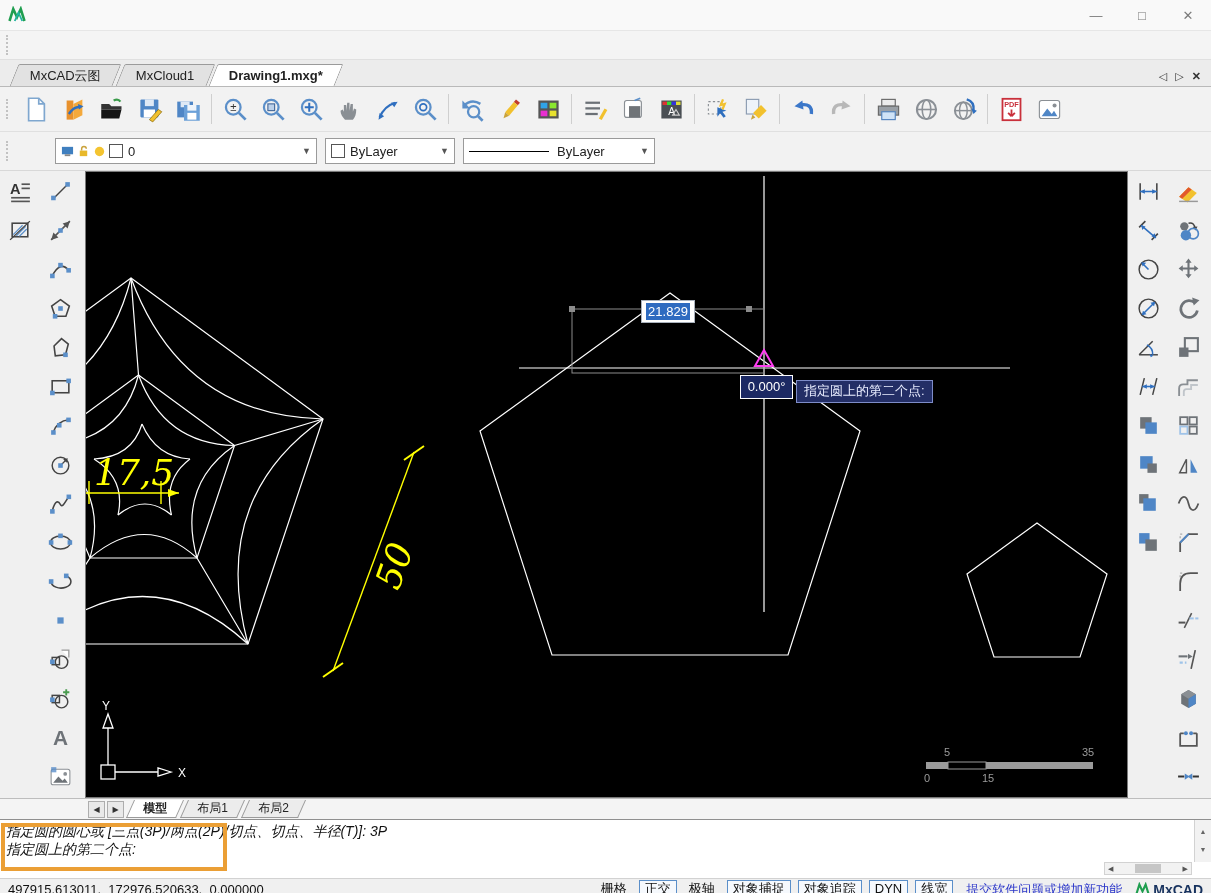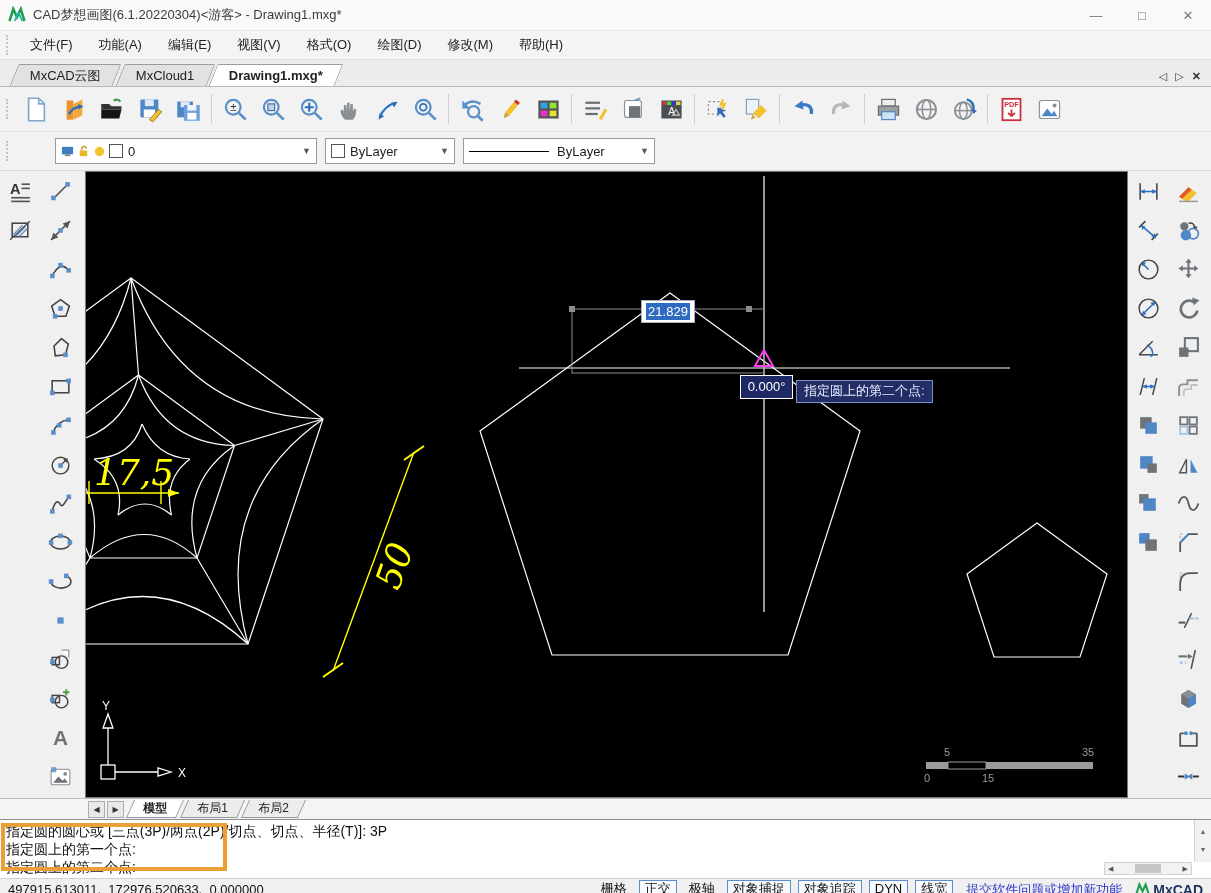--- a/index.html
+++ b/index.html
@@ -45,21 +45,21 @@
   .dyn-ang{position:absolute;left:654px;top:203px;width:53px;height:24px;background:#1c2963;border:1px solid #fdfdfd;box-sizing:border-box;color:#fff;font-size:13px;text-align:center;line-height:21px;}
   .snap-tip{position:absolute;left:710px;top:208px;height:23px;background:#232e66;border:1px solid #7e8cc8;box-sizing:border-box;color:#e9edff;font-size:13px;line-height:20px;padding:0 7px;white-space:nowrap;}
   
   .layouttabs{height:20px;background:#f4f4f4;border-top:1px solid #bdbdbd;display:flex;align-items:center;padding-left:88px;font-size:12px;}
   .lt-nav{width:15px;height:15px;border:1px solid #adadad;background:#e9e9e9;display:flex;align-items:center;justify-content:center;font-size:8px;color:#333;margin-right:2px;}
   .ltab{height:17px;line-height:17px;padding:0 12px;border:1px solid #9b9b9b;border-top:none;background:#ececec;transform:skewX(-24deg);margin-left:4px;}
   .ltab>span{display:inline-block;transform:skewX(24deg);}
   .ltab.active{background:#fff;font-weight:bold;text-decoration:underline;}
   
   .cmdarea{position:relative;height:59px;background:#fff;border-top:1px solid #8f8f8f;box-sizing:border-box;padding:2px 20px 2px 6px;font-size:14px;line-height:18px;color:#111;}
-  .cmd-line{white-space:pre;}
+  .cmd-line{white-space:pre;font-style:italic;}
   .cmd-highlight{position:absolute;left:1px;top:3px;width:226px;height:48px;border:4px solid #eb9f35;box-sizing:border-box;pointer-events:none;}
   .vscroll{position:absolute;right:0;top:0;width:17px;height:42px;background:#f2f2f2;border-left:1px solid #d2d2d2;display:flex;flex-direction:column;justify-content:space-between;align-items:center;padding:3px 0;color:#666;font-size:7px;box-sizing:border-box;}
   .hscroll{position:absolute;right:19px;bottom:3px;width:88px;height:13px;background:#f2f2f2;border:1px solid #d2d2d2;display:flex;align-items:center;justify-content:space-between;padding:0 3px;color:#555;font-size:7px;box-sizing:border-box;}
   .hthumb{width:26px;height:9px;background:#c6c6c6;}
   
   .statusbar{height:21px;display:flex;align-items:center;background:#f0f0f0;border-top:1px solid #d2d2d2;padding:0 8px;font-size:13px;}
   .coords{white-space:pre;color:#111;}
   .status-right{margin-left:auto;display:flex;align-items:center;gap:7px;}
   .toggle{height:17px;line-height:16px;padding:0 5px;color:#111;}
   .toggle.boxed{border:1px solid #5b8fc9;background:#f6f9fd;}
@@ -68,40 +68,29 @@
   .dim-text{font-family:"DejaVu Serif",serif;font-style:italic;}
 </style>
 </head>
 <body>
 
 <div class="titlebar">
   <svg class="logo" viewBox="0 0 24 24">
     <path d="M2 20 L7 4 L12 15 L17 4 L22 20" stroke="#1f9e4f" stroke-width="3.4" fill="none"></path>
     <path d="M9 20 L14 9 L19 20" stroke="#22b3a0" stroke-width="2.4" fill="none"></path>
   </svg>
-  <span class="title-text">CAD梦想画图(6.1.20220304)&lt;游客&gt;  -  Drawing1.mxg*</span>
   <div class="winbtns">
     <div class="winbtn">—</div>
     <div class="winbtn">□</div>
     <div class="winbtn">✕</div>
   </div>
 </div>
 
 <div class="menubar">
   <div class="grip"></div>
-  <div id="menu-items" style="display:flex;">
-      <div class="menu-item">文件(F)</div>
-      <div class="menu-item">功能(A)</div>
-      <div class="menu-item">编辑(E)</div>
-      <div class="menu-item">视图(V)</div>
-      <div class="menu-item">格式(O)</div>
-      <div class="menu-item">绘图(D)</div>
-      <div class="menu-item">修改(M)</div>
-      <div class="menu-item">帮助(H)</div>
-    </div>
 </div>
 
 <div class="tabbar">
   <div id="doc-tabs" style="display:flex;align-items:flex-end;">
       <div class="doc-tab"><span>MxCAD云图</span></div>
       <div class="doc-tab"><span>MxCloud1</span></div>
       <div class="doc-tab active"><span>Drawing1.mxg*</span></div>
     </div>
   <div class="tab-actions">
     <span>◁</span>
@@ -919,21 +908,20 @@
   <div id="layout-tabs" style="display:flex;">
       <div class="ltab active"><span>模型</span></div>
       <div class="ltab"><span>布局1</span></div>
       <div class="ltab"><span>布局2</span></div>
     </div>
 </div>
 
 <div class="cmdarea">
   <div id="cmd-lines">
       <div class="cmd-line">指定圆的圆心或 [三点(3P)/两点(2P)/切点、切点、半径(T)]: 3P</div>
-      <div class="cmd-line">指定圆上的第一个点:</div>
       <div class="cmd-line">指定圆上的第二个点:</div>
     </div>
   <div class="cmd-highlight"></div>
   <div class="vscroll">
     <span>▲</span>
     <span>▼</span>
   </div>
   <div class="hscroll">
     <span>◀</span>
     <span class="hthumb"></span>

